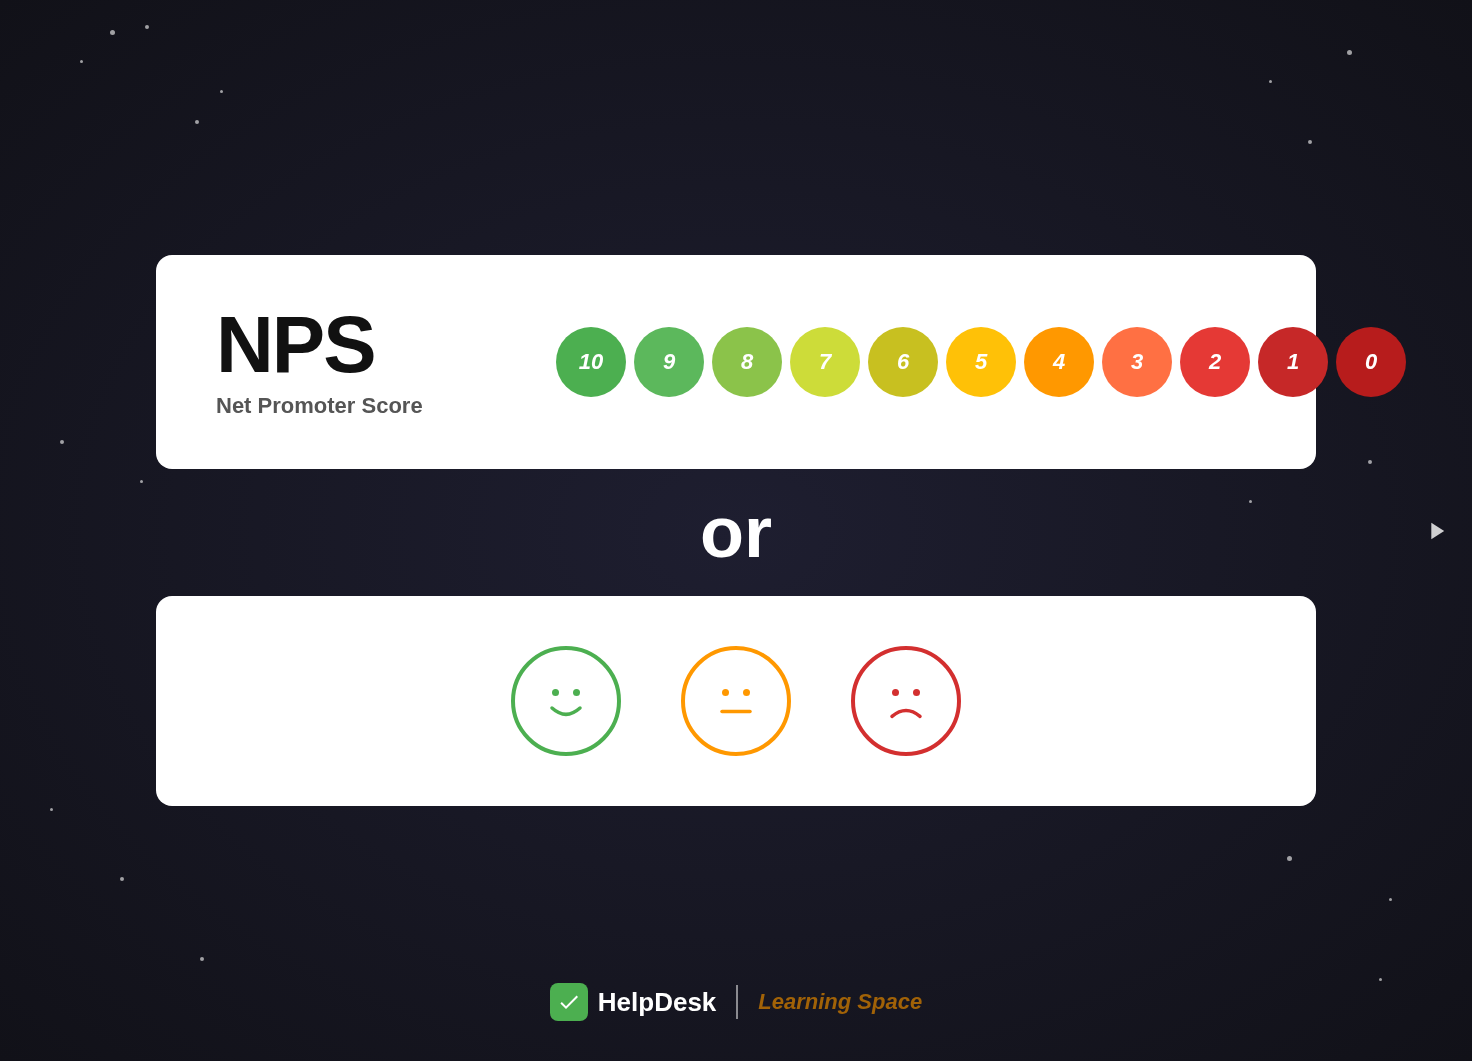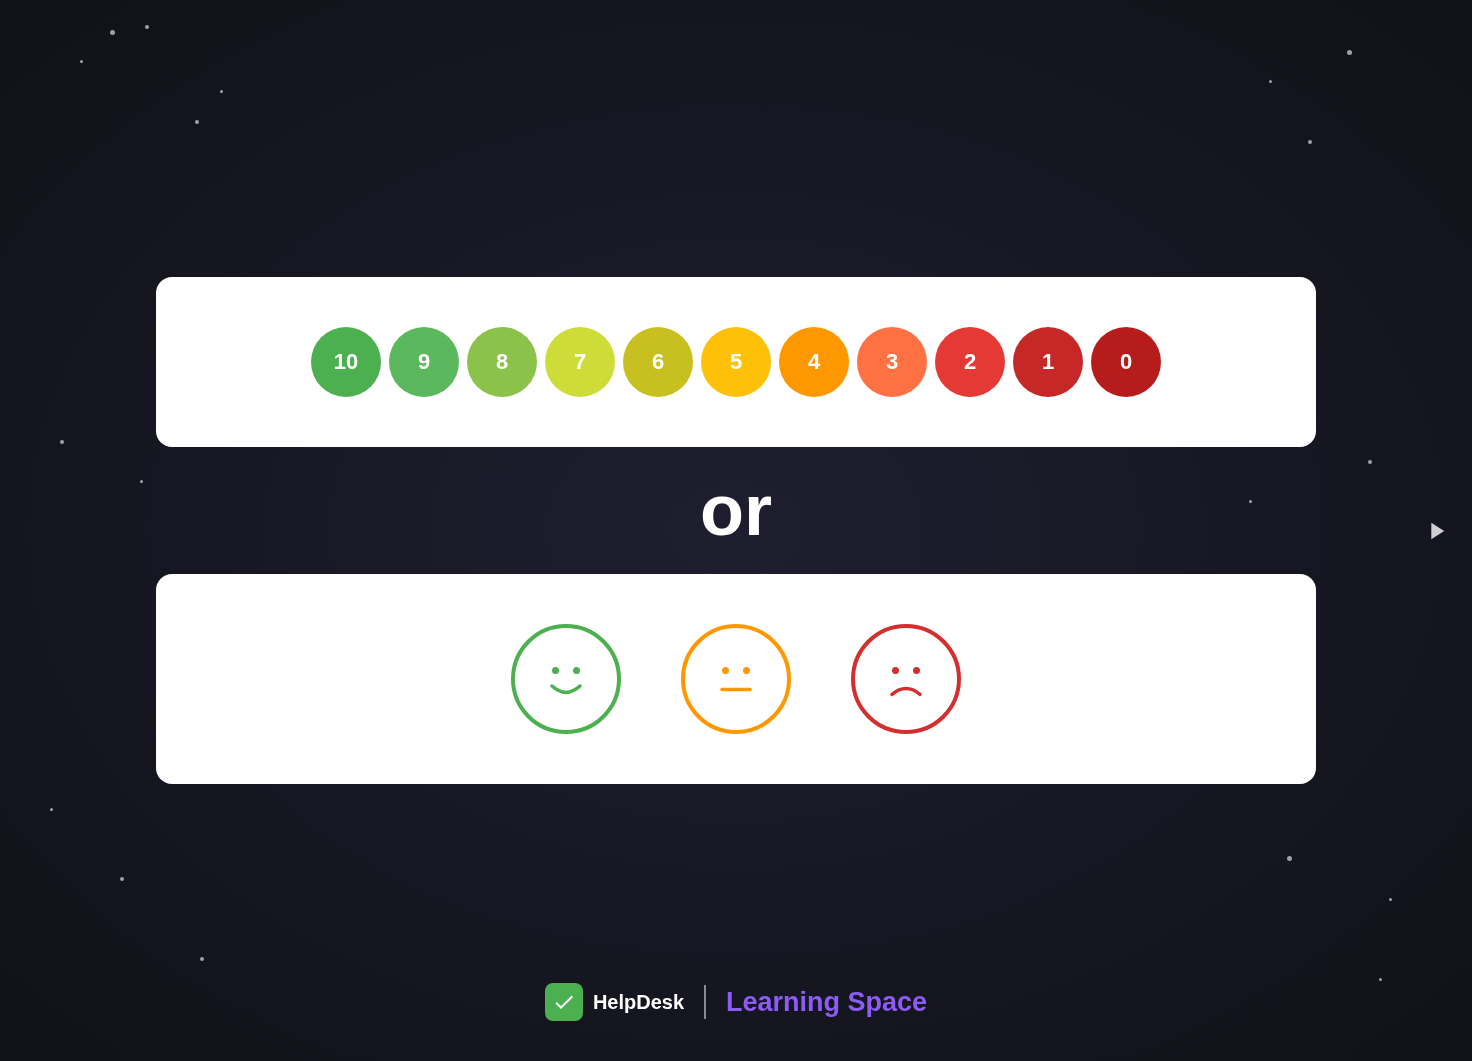--- a/index.html
+++ b/index.html
@@ -67,20 +67,21 @@
       margin-top: 8px;
     }
 
     
     .nps-circles {
       display: flex;
       align-items: center;
       gap: 8px;
       flex: 1;
       justify-content: center;
+      font-style: italic;
     }
 
     .nps-circle {
       width: 70px;
       height: 70px;
       border-radius: 50%;
       display: flex;
       align-items: center;
       justify-content: center;
       color: white;
@@ -159,36 +160,37 @@
       justify-content: center;
     }
 
     .helpdesk-icon svg {
       width: 24px;
       height: 24px;
       fill: white;
     }
 
     .helpdesk-text {
-      font-size: 20px;
+      font-size: 26px;
       font-weight: 800;
       color: #ffffff;
     }
 
     .footer-divider {
       width: 2px;
       height: 34px;
       background: #ffffff;
       opacity: 0.5;
     }
 
     .footer-label {
-      font-size: 27px;
+      font-size: 22px;
       font-weight: 700;
-      color: #8b5cf6;
+      color: #a16207;
+      font-style: italic;
     }
 
     
     .play-btn {
       position: absolute;
       right: 20px;
       top: 50%;
       transform: translateY(-50%);
       width: 32px;
       height: 32px;
@@ -226,20 +228,24 @@
 
 <div class="play-btn">
   <svg viewBox="0 0 24 24" width="28" height="28">
     <path d="M8 5v14l11-7z"></path>
   </svg>
 </div>
 
 <div class="main-content">
 
   <div class="card">
+    <div class="card-label">
+      <div class="card-title">NPS</div>
+      <div class="card-subtitle">Net Promoter Score</div>
+    </div>
     <div class="nps-circles" id="nps-circles-container">
     <div class="nps-circle" style="background-color: rgb(76, 175, 80);">10</div>
         <div class="nps-circle" style="background-color: rgb(92, 184, 92);">9</div>
         <div class="nps-circle" style="background-color: rgb(139, 195, 74);">8</div>
         <div class="nps-circle" style="background-color: rgb(205, 220, 57);">7</div>
         <div class="nps-circle" style="background-color: rgb(200, 192, 32);">6</div>
         <div class="nps-circle" style="background-color: rgb(255, 193, 7);">5</div>
         <div class="nps-circle" style="background-color: rgb(255, 152, 0);">4</div>
         <div class="nps-circle" style="background-color: rgb(255, 112, 67);">3</div>
         <div class="nps-circle" style="background-color: rgb(229, 57, 53);">2</div>

